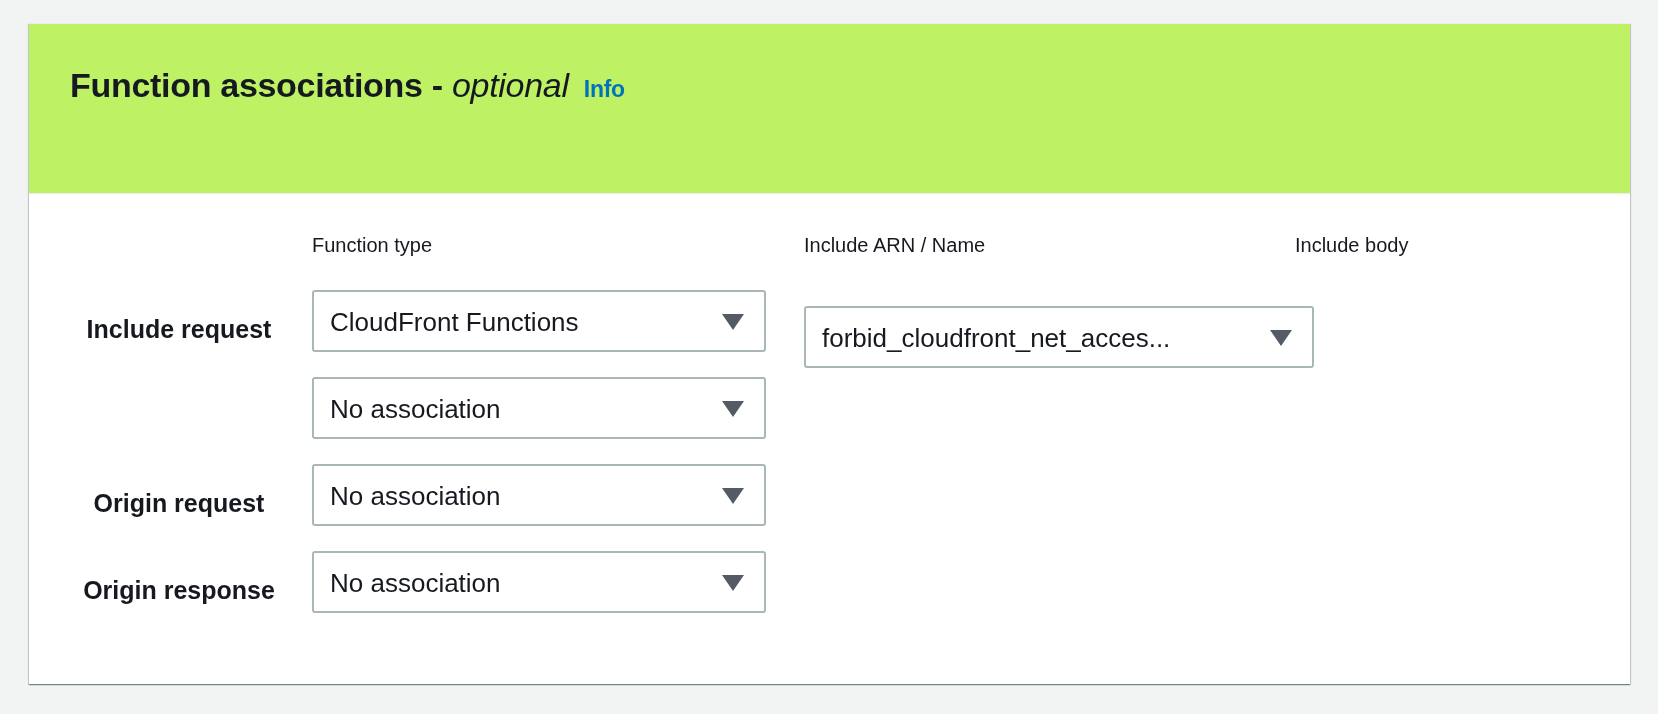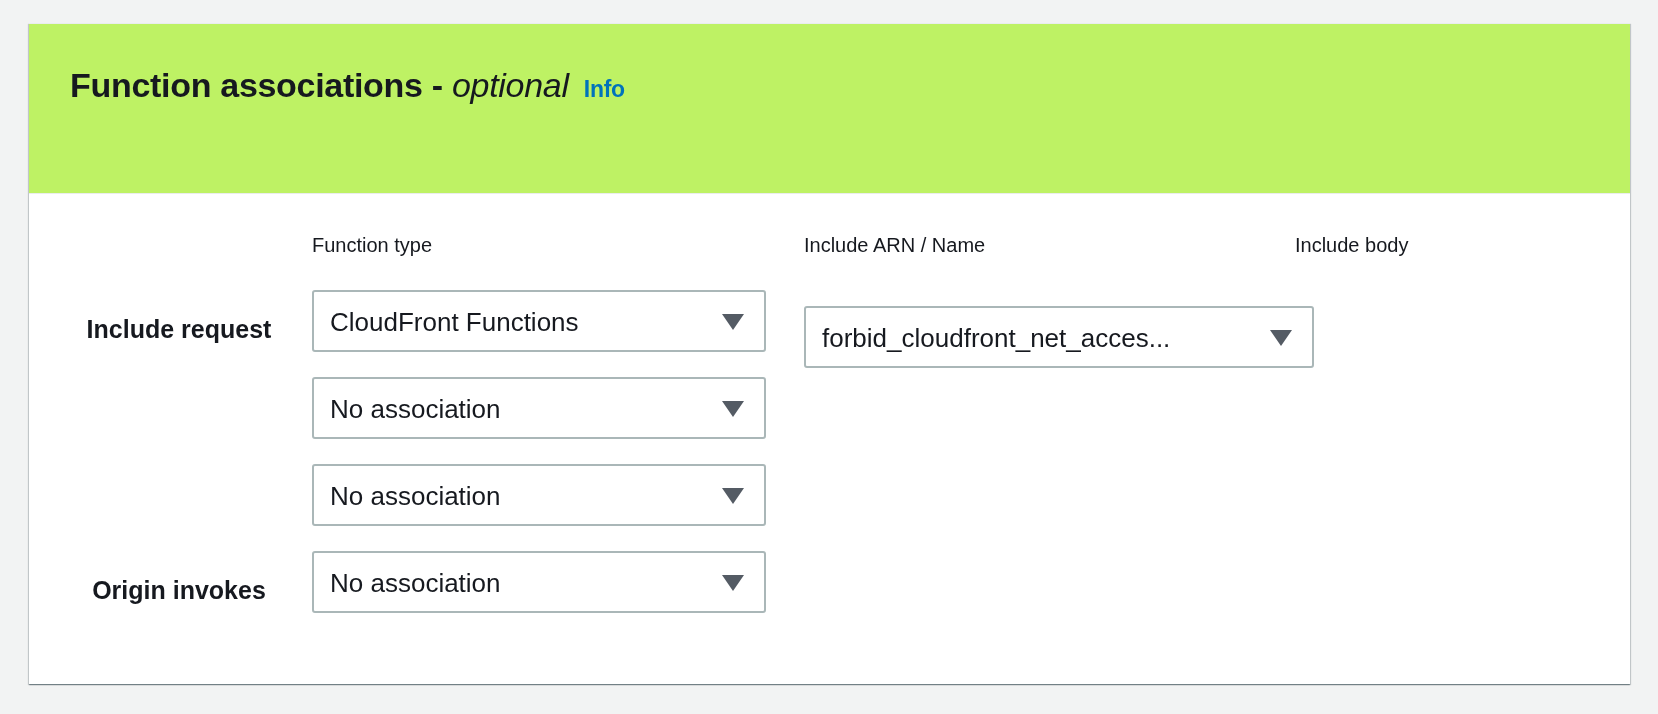--- a/index.html
+++ b/index.html
@@ -94,23 +94,24 @@
   <div class="select" style="left:775px; top:266px; width:510px;margin-top:16px;">
     <span class="val">forbid_cloudfront_net_acces...</span>
     <span class="caret"></span>
   </div>
 
   <div class="select" style="left:283px; top:353px; width:454px;">
     <span class="val">No association</span>
     <span class="caret"></span>
   </div>
 
+  <div class="row-label" style="top:465px;">Origin request</div>
   <div class="select" style="left:283px; top:440px; width:454px;">
     <span class="val">No association</span>
     <span class="caret"></span>
   </div>
 
-  <div class="row-label" style="top:552px;">Origin invokes</div>
+  <div class="row-label" style="top:552px;">Origin response</div>
   <div class="select" style="left:283px; top:527px; width:454px;">
     <span class="val">No association</span>
     <span class="caret"></span>
   </div>
 </div>
 
 </body></html>

